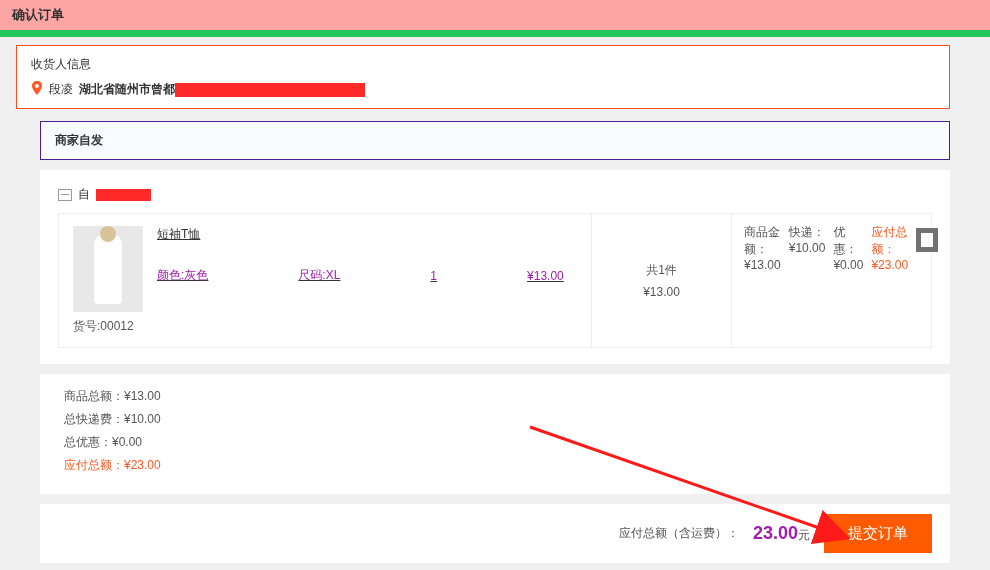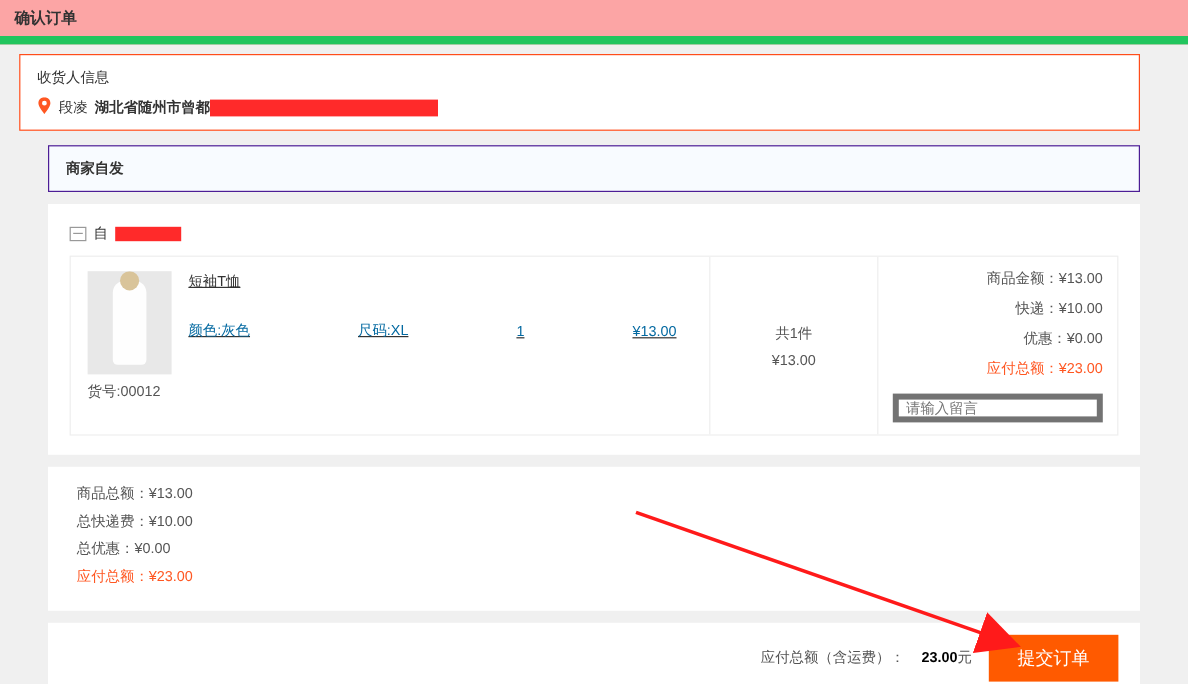--- a/index.html
+++ b/index.html
@@ -144,41 +144,40 @@
       flex: 1;
       text-decoration: underline;
     }
     .product-title {
       margin-bottom: 24px;
     }
     .product-attrs {
       display: flex;
       align-items: center;
       gap: 90px;
-      color: #0369a1;
+      color: #a21caf;
     }
     .product-mid {
       width: 140px;
       border-left: 1px solid #eee;
       display: flex;
       flex-direction: column;
       align-items: center;
       justify-content: center;
       gap: 6px;
       color: #555;
     }
     .product-right {
       width: 200px;
       border-left: 1px solid #eee;
       padding: 10px 12px;
       display: flex;
-      flex-direction: column;
+      flex-direction: row;
       gap: 8px;
       font-size: 12px;
-      align-items: flex-end;
     }
     .price-line {
       color: #555;
     }
     .price-line.total {
       color: #ff5722;
     }
     .msg-input {
       width: 100%;
       height: 24px;
@@ -211,22 +210,22 @@
       padding: 10px 18px;
       display: flex;
       align-items: center;
       justify-content: flex-end;
       gap: 14px;
     }
     .submit-label {
       color: #555;
     }
     .submit-amount {
-      color: #000000;
-      font-size: 12px;
+      color: #a21caf;
+      font-size: 18px;
       font-weight: bold;
     }
     .submit-unit {
       color: #555;
     }
     .submit-btn {
       background: #ff5a00;
       color: #fff;
       border: none;
       padding: 10px 24px;

